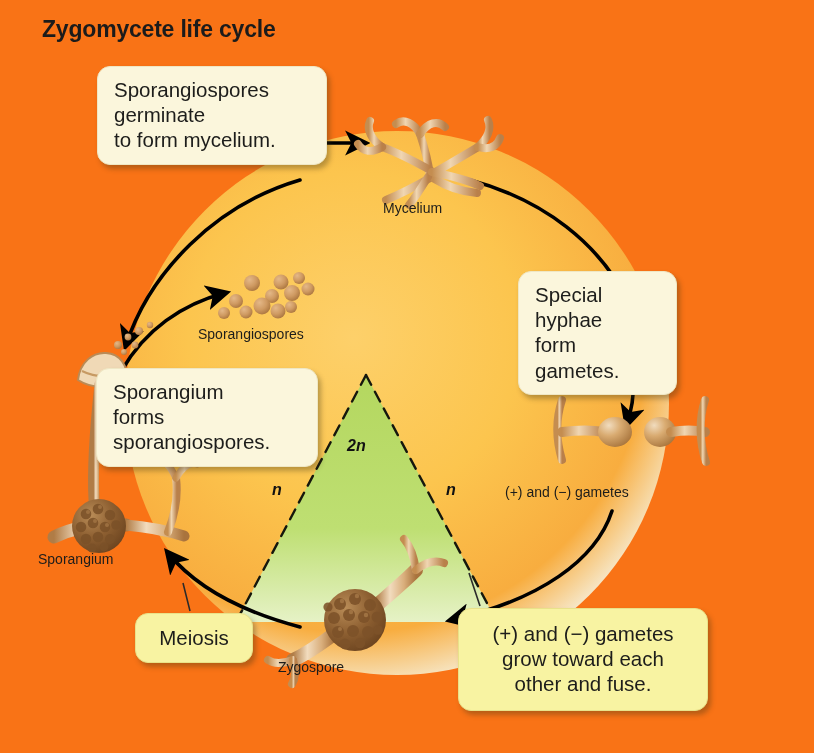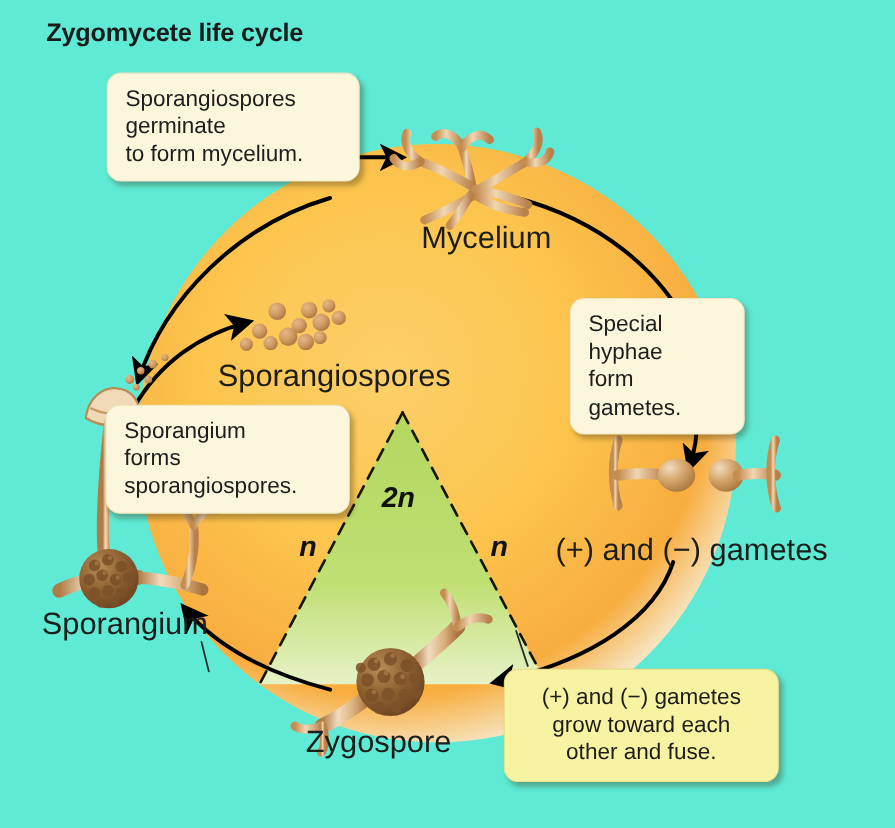--- a/index.html
+++ b/index.html
@@ -8,21 +8,21 @@
     background: #ffffff;
   }
   body {
     font-family: "Liberation Sans", sans-serif;
     -webkit-font-smoothing: antialiased;
   }
   #stage {
     position: relative;
     width: 814px;
     height: 753px;
-    background: #5eead4;
+    background: #f97316;
     overflow: hidden;
   }
 
   
   #title {
     position: absolute;
     left: 42px;
     top: 16px;
     font-size: 23px;
     font-weight: bold;
@@ -63,34 +63,34 @@
 
   #cal-germinate { left: 97px;  top: 66px;  width: 230px; }
   #cal-hyphae    { left: 518px; top: 271px; width: 159px; }
   #cal-sporangium{ left: 96px;  top: 368px; width: 222px; }
   #cal-meiosis   { left: 135px; top: 613px; width: 118px; text-align: center; padding: 11px 10px 12px; }
   #cal-fuse      { left: 458px; top: 608px; width: 250px; text-align: center; padding: 12px 10px 13px; }
 
   
   .fig-label {
     position: absolute;
-    font-size: 28px;
+    font-size: 14px;
     color: #1d1d1b;
     white-space: nowrap;
   }
   #lab-mycelium        { left: 383px; top: 200px; }
   #lab-sporangiospores { left: 198px; top: 326px; }
   #lab-sporangium      { left: 38px;  top: 551px; }
   #lab-zygospore       { left: 278px; top: 659px; }
   #lab-gametes         { left: 505px; top: 484px; }
 
   
   .ploidy {
     position: absolute;
-    font-size: 26px;
+    font-size: 16px;
     font-weight: bold;
     font-style: italic;
     color: #111;
   }
   #ploidy-2n { left: 347px; top: 437px; }
   #ploidy-nl { left: 272px; top: 481px; }
   #ploidy-nr { left: 446px; top: 481px; }
 </style>
 </head>
 <body>
@@ -311,20 +311,21 @@
 germinate
 to form mycelium.</div>
 
   <div class="callout cream" id="cal-hyphae">Special hyphae
 form gametes.</div>
 
   <div class="callout cream" id="cal-sporangium">Sporangium
 forms
 sporangiospores.</div>
 
+  <div class="callout yellow" id="cal-meiosis">Meiosis</div>
 
   <div class="callout yellow" id="cal-fuse">(+) and (−) gametes
 grow toward each
 other and fuse.</div>
 
   <div class="fig-label" id="lab-mycelium">Mycelium</div>
 
   <div class="fig-label" id="lab-sporangiospores">Sporangiospores</div>
 
   <div class="fig-label" id="lab-sporangium">Sporangium</div>

